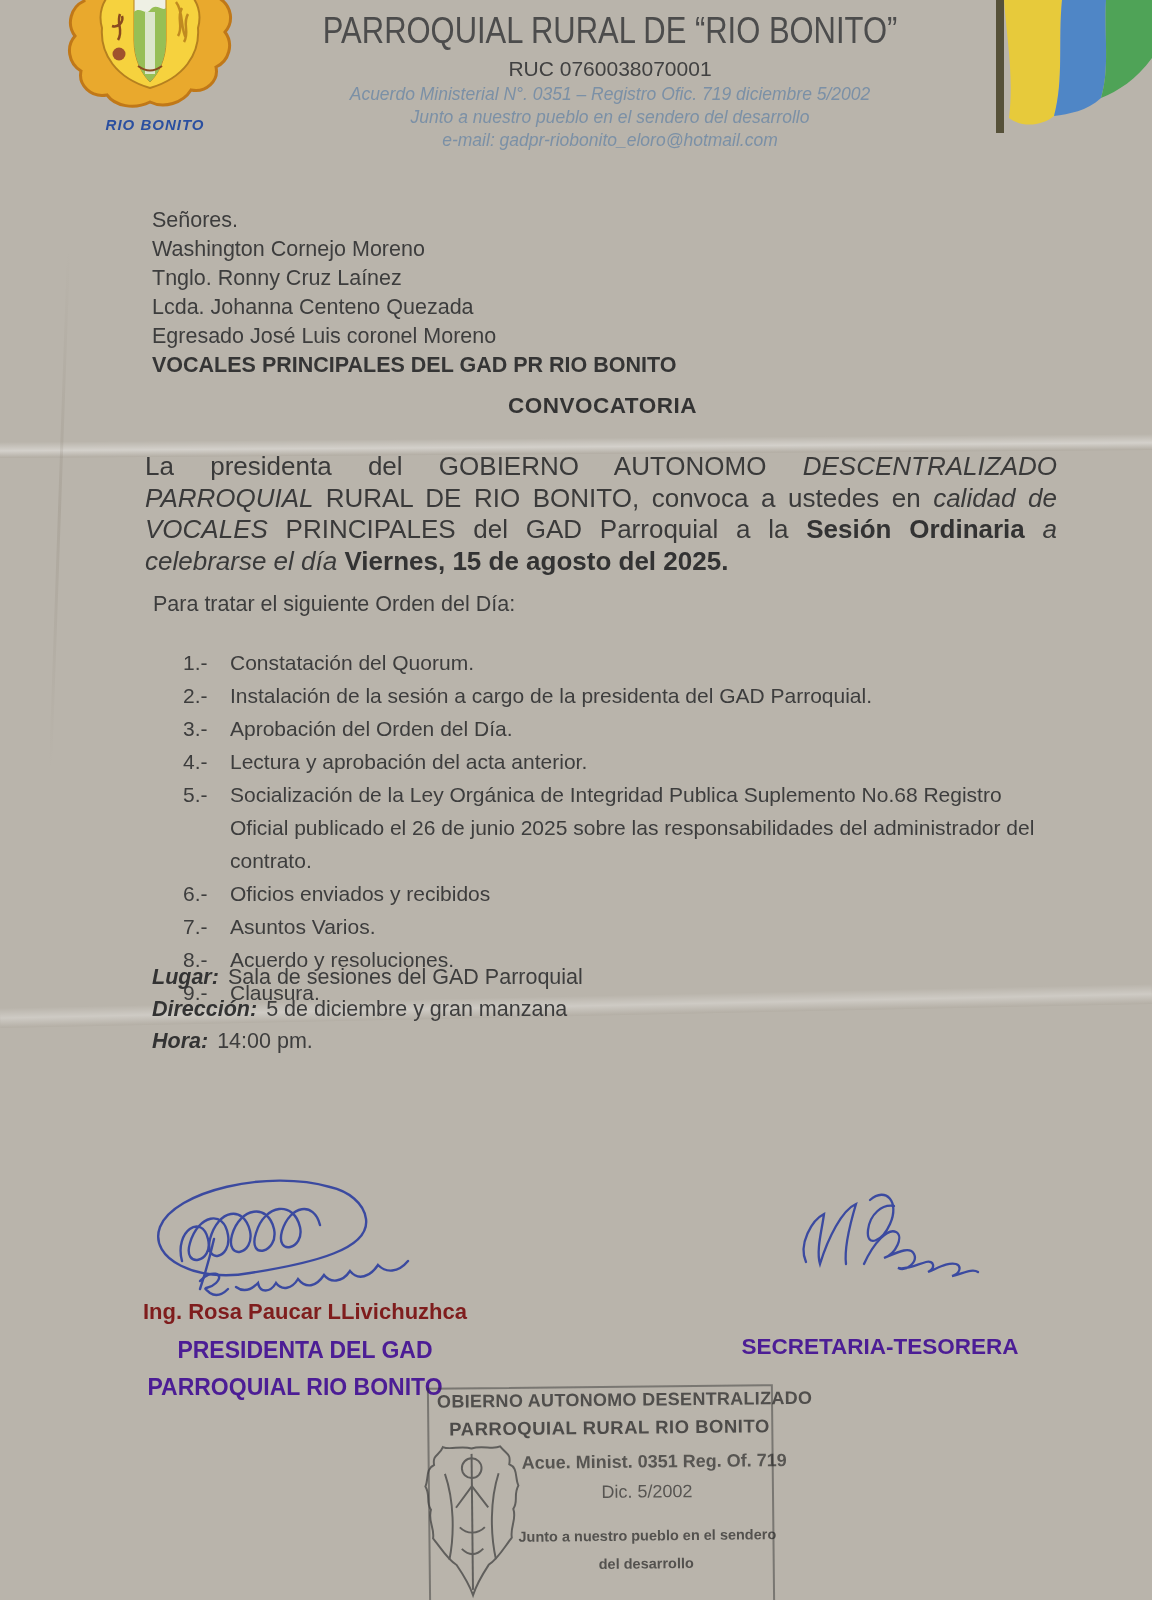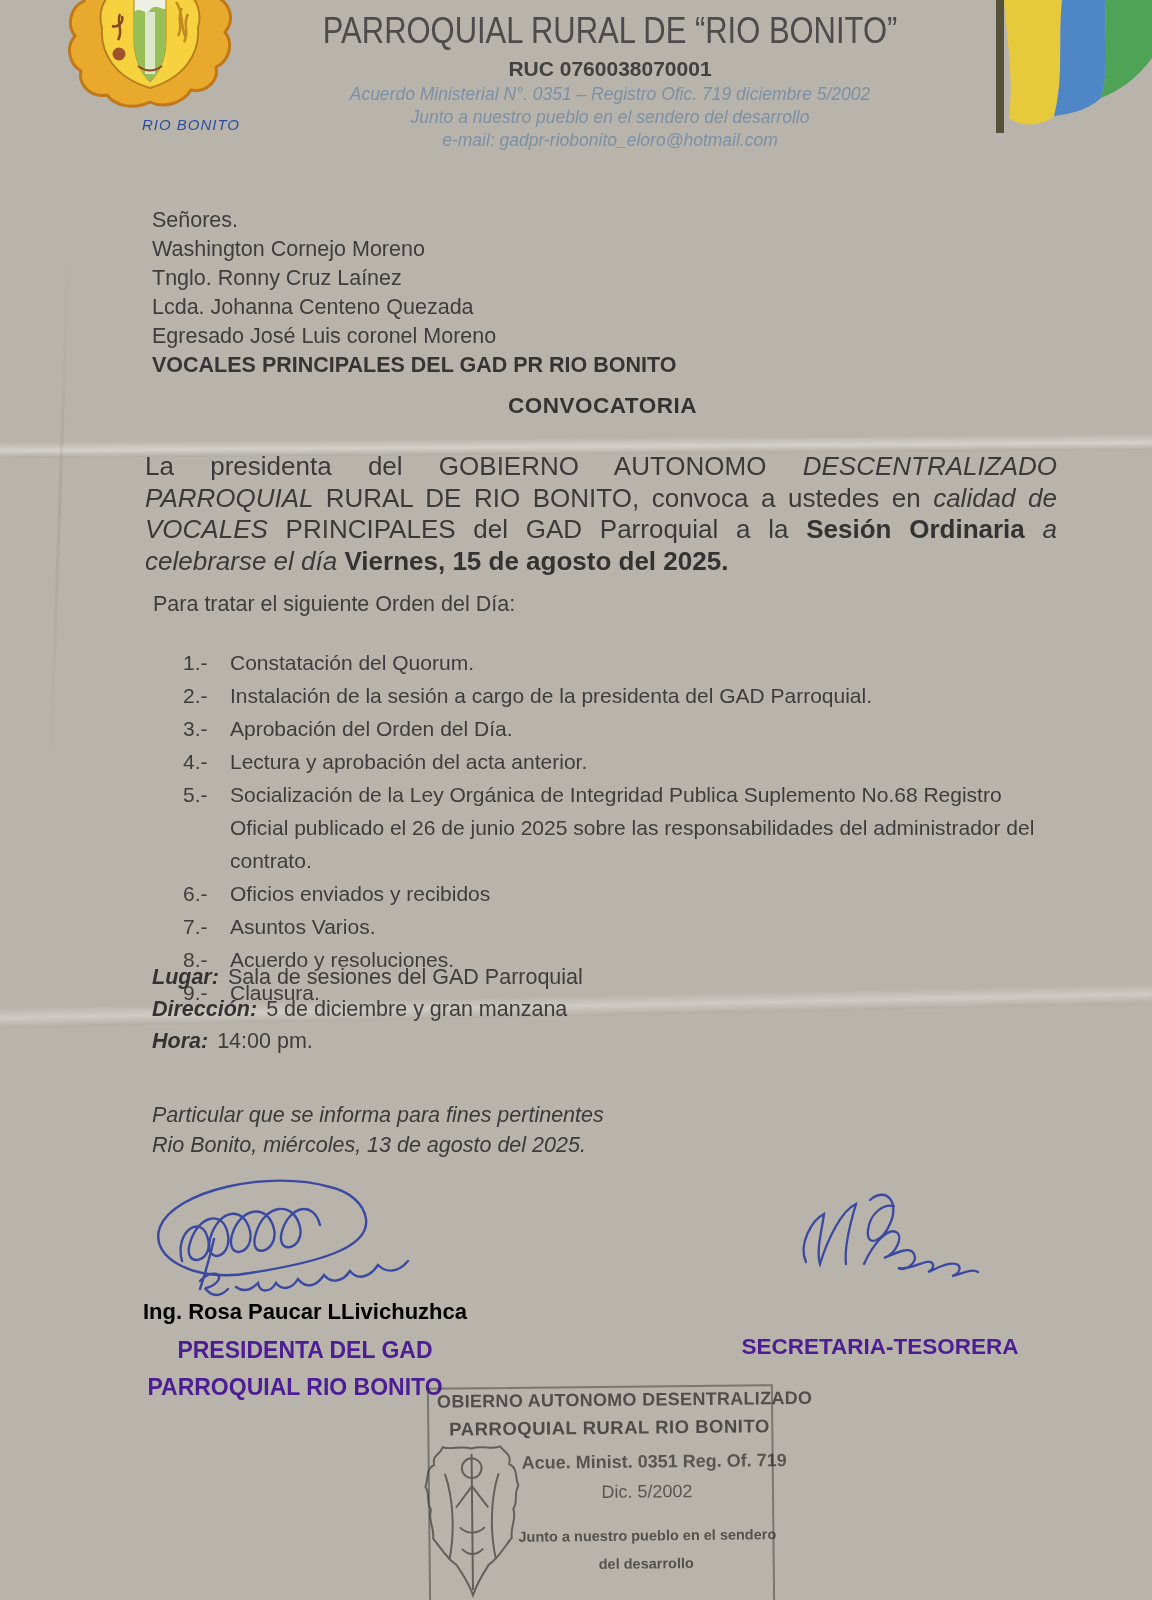--- a/index.html
+++ b/index.html
@@ -15,23 +15,23 @@
   .fold{position:absolute;left:0;width:100%;pointer-events:none;}
   .fold1{top:438px;height:16px;background:linear-gradient(180deg,rgba(255,255,255,0.0),rgba(255,255,255,0.38) 55%,rgba(120,110,95,0.10));transform:rotate(-0.4deg);}
   .fold2{top:996px;height:20px;background:linear-gradient(180deg,rgba(255,255,255,0.0),rgba(255,255,255,0.30) 50%,rgba(120,110,95,0.08));transform:rotate(-1.2deg);}
   .crease{position:absolute;top:250px;left:58px;width:3px;height:520px;background:linear-gradient(180deg,transparent,rgba(120,110,95,0.18),transparent);transform:rotate(2deg);pointer-events:none;}
 
   .abs{position:absolute;}
 
   
   .lh-title{left:240px;top:10px;width:740px;text-align:center;font-size:36px;color:#4c4c4c;letter-spacing:0px;white-space:nowrap;}
   .lh-title span{display:inline-block;transform:scaleX(0.86);transform-origin:center;}
-  .lh-ruc{left:240px;top:57px;width:740px;text-align:center;font-size:21px;font-weight:bold;color:#414141;}
+  .lh-ruc{left:240px;top:57px;width:740px;text-align:center;font-size:21px;font-weight:normal;color:#414141;}
   .lh-blue{left:190px;top:83px;width:840px;text-align:center;font-size:17.5px;font-style:italic;line-height:23px;color:#7b90a6;}
-  .logo-caption{left:70px;top:116px;width:170px;text-align:right;font-size:15px;font-weight:normal;font-style:italic;color:#2a4fa0;letter-spacing:1px;}
+  .logo-caption{left:70px;top:116px;width:170px;text-align:center;font-size:15px;font-weight:bold;font-style:italic;color:#2a4fa0;letter-spacing:1px;}
 
   
   .recipients{left:152px;top:206px;font-size:21.5px;line-height:29px;}
   .recipients .line{white-space:nowrap;}
   .role-line{font-weight:bold;color:#353535;}
 
   .heading{left:145px;top:393px;width:915px;text-align:center;font-size:22.5px;font-weight:bold;letter-spacing:0.5px;color:#333;}
 
   .paragraph{left:145px;top:451px;width:912px;font-size:26px;line-height:31.5px;text-align:justify;color:#3a3a3a;}
   .seg-normal{}
@@ -46,21 +46,21 @@
   .agenda-text{flex:1;}
 
   .details{left:152px;top:961px;font-size:21.5px;line-height:32px;}
   .detail-label{font-weight:bold;font-style:italic;color:#333;margin-right:9px;}
 
   .closing{left:152px;top:1100px;font-size:21.5px;font-style:italic;line-height:30px;color:#3a3a3a;}
 
   
   .sig-svg{pointer-events:none;}
   .sig-name{font-size:22px;text-align:center;white-space:nowrap;}
-  .sig-name-left{left:95px;top:1299px;width:420px;font-weight:bold;color:#000000;}
+  .sig-name-left{left:95px;top:1299px;width:420px;font-weight:bold;color:#7f1d1d;}
   .sig-title{font-size:23px;font-weight:bold;text-align:center;white-space:nowrap;color:#4c1d95;}
   .l-title1{left:95px;top:1337px;width:420px;}
   .l-title2{left:85px;top:1374px;width:420px;}
   .sig-name-right{left:720px;top:1297px;width:320px;}
   .r-title1{left:700px;top:1334px;width:360px;font-size:22.5px;}
   .r-title2{left:660px;top:1371px;width:440px;font-size:22.5px;}
 
   
   .stamp{left:428px;top:1386px;width:342px;height:216px;border:2px solid rgba(45,45,45,0.45);border-bottom:none;color:rgba(32,32,32,0.78);transform:rotate(-0.6deg);}
   .stamp div{position:absolute;white-space:nowrap;}
@@ -167,24 +167,20 @@
         <span class="agenda-text">Clausura.</span>
       </div>
     </div>
 
   <div class="abs details">
       <div class="detail-row"><span class="detail-label">Lugar:</span><span class="detail-value">Sala de sesiones del GAD Parroquial</span></div>
       <div class="detail-row"><span class="detail-label">Dirección:</span><span class="detail-value">5 de diciembre y gran manzana</span></div>
       <div class="detail-row"><span class="detail-label">Hora:</span><span class="detail-value">14:00 pm.</span></div>
     </div>
 
-  <div class="abs closing">
-    <div>Particular que se informa para fines pertinentes</div>
-    <div>Rio Bonito, miércoles, 13 de agosto del 2025.</div>
-  </div>
 
   <div class="abs sig-svg" style="left:118px;top:1165px;width:352px;height:140px;">
     <svg width="352" height="140" viewBox="0 0 352 140" fill="none" stroke="#3b4aa0" stroke-width="2.4" stroke-linecap="round">
       <path d="M212,22 C150,4 56,26 42,62 C30,94 80,118 132,108 C196,98 252,84 248,54 C246,38 230,26 212,22"></path>
       <path d="M64,96 c-8,-30 20,-48 26,-22 c6,24 -26,30 -18,4 c8,-28 34,-34 38,-8 c4,24 -24,30 -18,4 c8,-30 34,-34 40,-8 c5,24 -25,30 -18,4 c8,-28 36,-32 42,-6 c5,24 -27,32 -18,4 c9,-30 38,-32 44,-6 c5,22 -25,30 -18,4 c8,-26 32,-30 38,-6"></path>
       <path d="M96,74 c-6,26 -10,38 -14,50"></path>
       <path d="M82,116 c10,-12 26,-8 16,2 c-8,8 -16,2 -6,10 c6,4 12,2 18,-4"></path>
       <path d="M118,122 c8,6 16,2 22,-4 c2,10 12,10 18,0 c6,8 16,6 22,-4 c8,10 18,8 26,-4 c6,8 18,8 26,-4 c8,10 20,6 28,-6 c8,8 20,8 30,-4"></path>
     </svg>
   </div>

